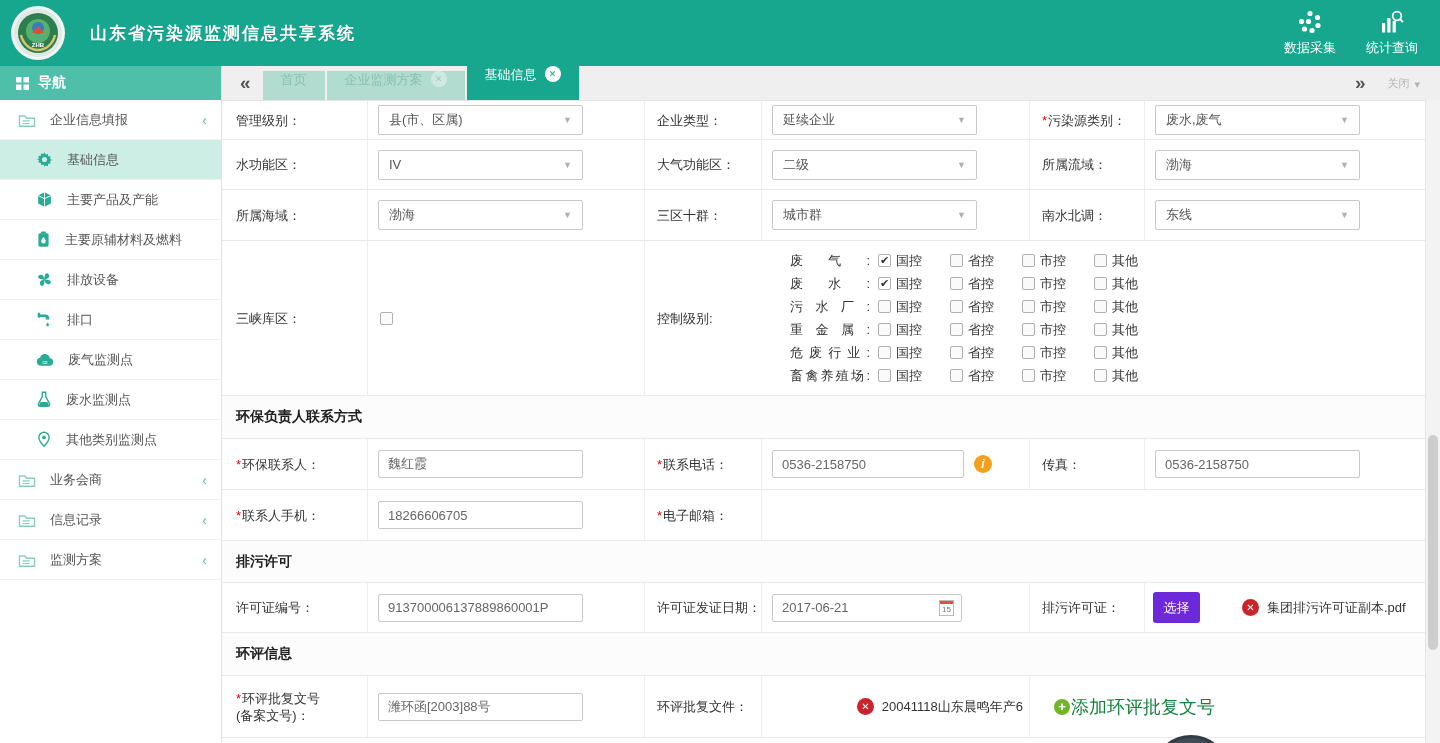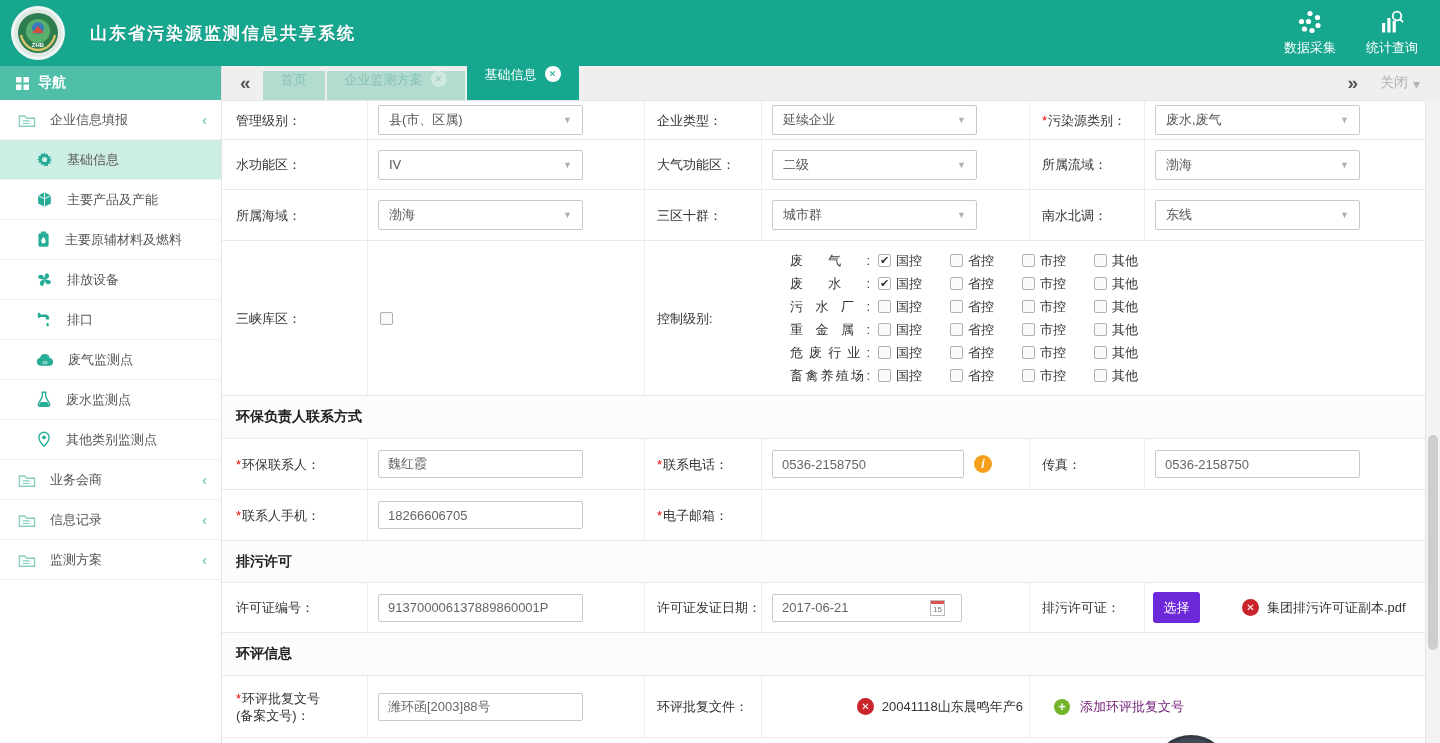--- a/index.html
+++ b/index.html
@@ -37,21 +37,21 @@
   .tabbar { height:34px; background:#efefef; display:flex; align-items:flex-end; padding-left:6px; }
   .tb-arrow { color:#555; font-size:19px; font-weight:bold; align-self:center; padding:0 12px; cursor:pointer; }
   .tab { height:29px; display:flex; align-items:flex-start; gap:8px; padding:0 18px; font-size:13px;
     margin-right:2px; cursor:pointer; background:#b3dcd1; color:#85c2b1; }
   .tab.active { height:34px; background:#17a78f; color:#fff; }
   .tclose { width:16px; height:16px; border-radius:50%; font-size:9px; display:flex;
     align-items:center; justify-content:center; }
   .tclose.pale { background:#cfe9e2; color:#99c9bb; }
   .tclose.white { background:#fff; color:#17a78f; }
   .tb-spacer { flex:1; }
-  .tb-closemenu { align-self:center; color:#b3b3b3; font-size:14px; display:flex; align-items:flex-end;
+  .tb-closemenu { align-self:center; color:#b3b3b3; font-size:11px; display:flex; align-items:flex-end;
     gap:5px; padding:0 20px 0 10px; cursor:pointer; }
 
   
   .content { position:relative; flex:1; background:#fff; overflow:hidden; }
   .form { width:1203px; border-top:1px solid #e4e4e4; }
   .frow { display:flex; border-bottom:1px solid #e9e9e9; background:#fff; }
   .h39{height:39px} .h50{height:50px} .h51{height:51px} .h155{height:155px} .h62{height:62px}
   .cell { display:flex; align-items:center; border-right:1px solid #eeeeee; min-width:0; }
   .cell.nrb { border-right:none; }
   .l1{width:146px; padding-left:14px;} .f1{width:277px;} .l2{width:117px; padding-left:12px;}
@@ -81,36 +81,36 @@
   .cl-grid { padding-left:28px; font-size:13px; color:#333; }
   .cl-row { display:flex; align-items:center; height:23px; }
   .cl-name { display:inline-block; width:80px; text-align:justify; text-align-last:justify;
     margin-right:8px; }
   .cl-opt { display:inline-flex; align-items:center; gap:5px; width:72px; cursor:pointer; }
 
   .info-icon { width:18px; height:18px; border-radius:50%; background:#f5a01d; color:#fff;
     font-size:12px; font-weight:bold; font-style:italic; display:inline-flex; align-items:center;
     justify-content:center; margin-left:10px; cursor:pointer; }
   .datebox { position:relative; display:flex; align-items:center; }
-  .cal { position:absolute; right:17px; width:15px; height:16px; border:1px solid #bbb; background:#fff;
+  .cal { position:absolute; right:8px; width:15px; height:16px; border:1px solid #bbb; background:#fff;
     display:flex; flex-direction:column; align-items:center; cursor:pointer; }
   .cal-top { width:100%; height:4px; background:#d9534f; }
   .cal-num { font-size:8px; color:#777; line-height:11px; }
 
   .btn-blue { margin-left:8px; width:47px; height:31px; background:#6d28d9; color:#fff; border:none;
     border-radius:3px; font-size:13px; cursor:pointer; font-family:inherit; }
   .del-icon { width:17px; height:17px; border-radius:50%; background:#c9242b; color:#fff; font-size:10px;
     font-weight:bold; display:inline-flex; align-items:center; justify-content:center; cursor:pointer;
     flex-shrink:0; }
   .add-icon { width:16px; height:16px; border-radius:50%; background:#74b42a; color:#fff; font-size:13px;
     font-weight:bold; display:inline-flex; align-items:center; justify-content:center; cursor:pointer;
     flex-shrink:0; line-height:1; }
   .fname { font-size:13px; color:#333; margin-left:8px; white-space:nowrap; }
   .file-right { justify-content:flex-end; padding-right:6px; gap:0; }
-  .addlink { font-size:13px; color:#701a75; margin-left:10px; cursor:pointer; }
+  .addlink { font-size:18px; color:#15803d; margin-left:1px; cursor:pointer; }
 
   
   .vscroll { position:absolute; top:0; right:0; bottom:0; width:15px; background:#f3f3f3;
     border-left:1px solid #e4e4e4; }
   .vthumb { position:absolute; left:2px; top:335px; width:10px; height:215px; background:#cdcdcd;
     border-radius:6px; cursor:pointer; }
 
   
   .fab { position:absolute; left:930px; top:635px; width:78px; height:78px; border-radius:50%;
     background:#414b55; border:3px solid #333b44; cursor:pointer; }

